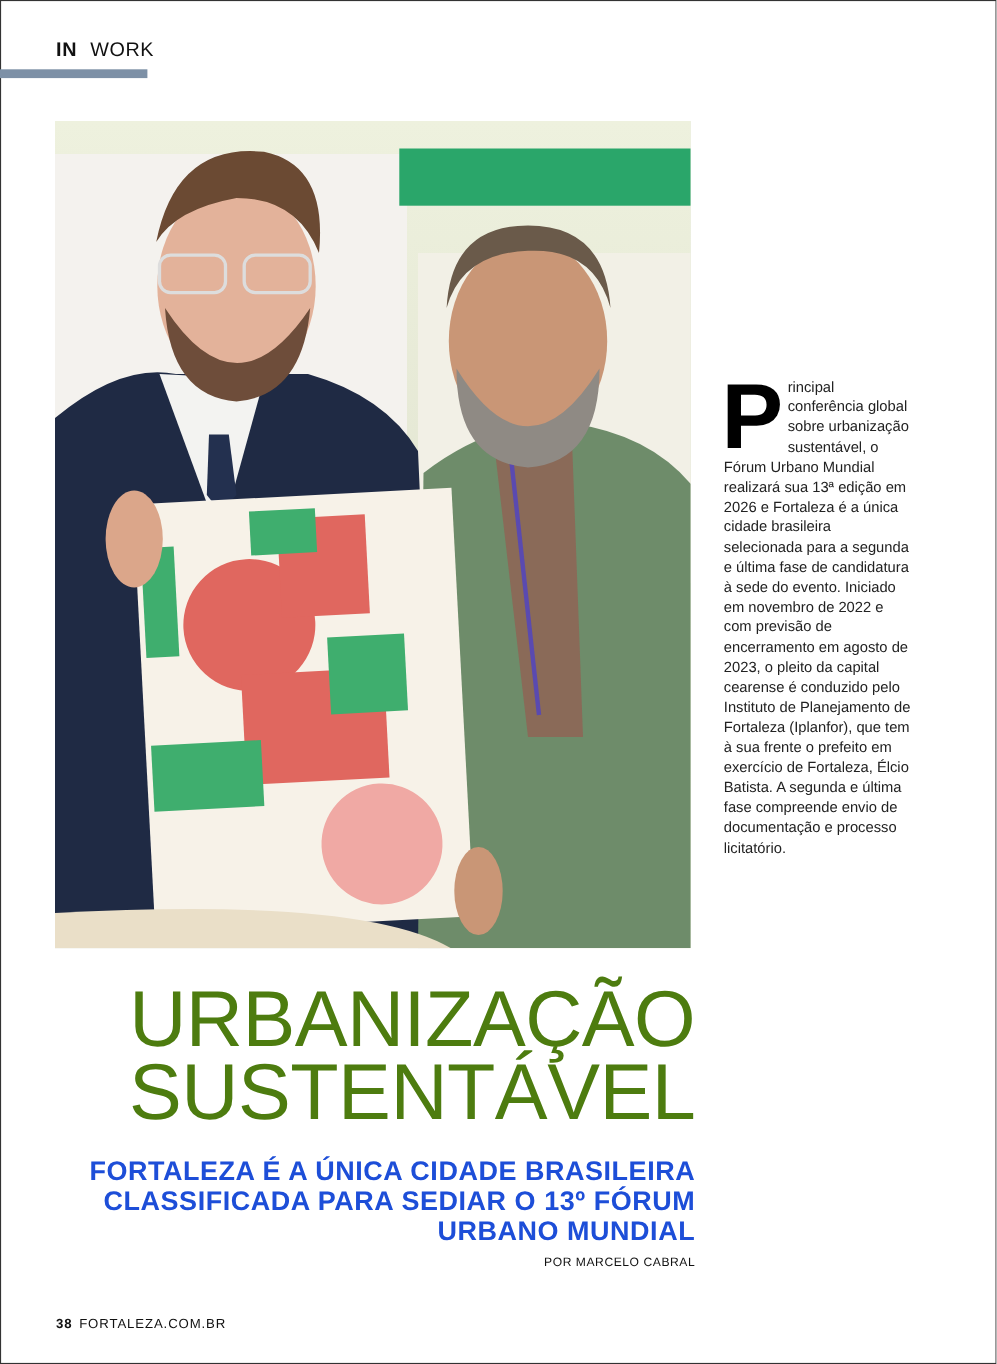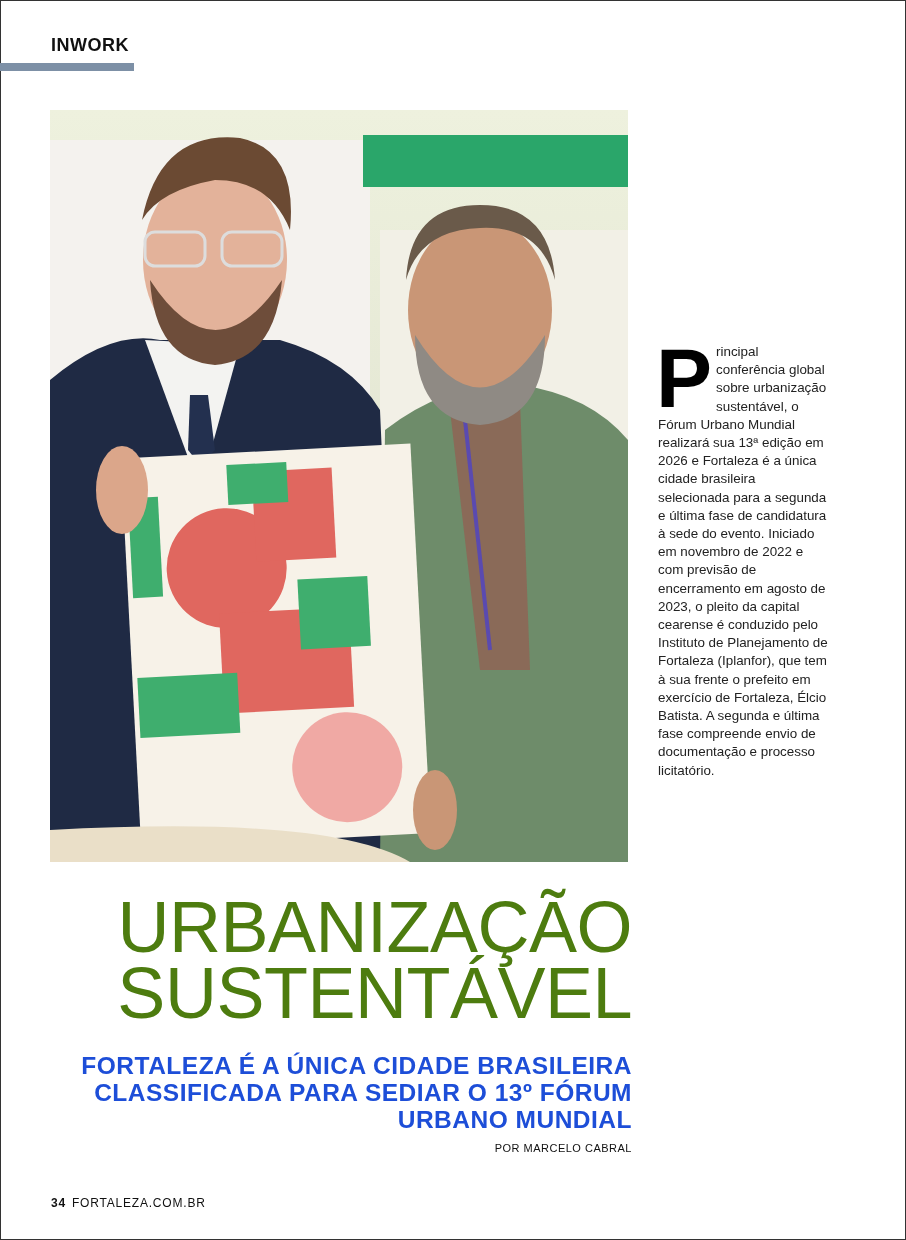--- a/index.html
+++ b/index.html
@@ -1,20 +1,20 @@
 <!DOCTYPE html>
 <html><head>
 <meta charset="utf-8">
 <style>
   html,body{margin:0;padding:0;}
   body{width:906px;height:1240px;position:relative;background:#fff;overflow:hidden;font-family:"Liberation Sans",sans-serif;}
   .frame{position:absolute;left:0;top:0;width:904px;height:1238px;border:1px solid #333;}
   .section{position:absolute;left:51px;top:35px;font-size:18px;letter-spacing:0.5px;color:#111;}
   .section b{font-weight:700;}
-  .section span.light{font-weight:700;}
+  .section span.light{font-weight:400;margin-left:12px;}
   .bar{position:absolute;left:0;top:63px;width:134px;height:8px;background:#7d90a6;}
   .photo{position:absolute;left:50px;top:110px;width:578px;height:752px;overflow:hidden;background:#e8ecdc;}
   .bodytext{position:absolute;left:658px;top:343px;width:170px;font-size:13.4px;line-height:18.2px;color:#222;}
   .dropcap{float:left;font-size:84px;line-height:64px;font-weight:700;margin:3px 4px 0 -2px;color:#000;}
   .title{position:absolute;right:274px;top:894px;text-align:center;font-weight:400;font-size:72px;line-height:66px;color:#4d7c0f;letter-spacing:-0.5px;}
   .subtitle{position:absolute;right:274px;top:1052px;text-align:right;font-weight:700;font-size:24.5px;line-height:27px;color:#1d4ed8;letter-spacing:0.5px;}
   .byline{position:absolute;right:274px;top:1142px;font-size:11px;color:#111;letter-spacing:0.5px;}
   .footer{position:absolute;left:51px;top:1196px;font-size:12px;color:#111;letter-spacing:0.8px;}
   .footer b{margin-right:6px;}
 </style>
@@ -86,13 +86,13 @@
 </div>
 
 <div class="subtitle">
   <div>FORTALEZA É A ÚNICA CIDADE BRASILEIRA</div>
   <div>CLASSIFICADA PARA SEDIAR O 13º FÓRUM</div>
   <div>URBANO MUNDIAL</div>
 </div>
 
 <div class="byline">POR MARCELO CABRAL</div>
 
-<div class="footer"><b>34</b><span>FORTALEZA.COM.BR</span></div>
+<div class="footer"><b>38</b><span>FORTALEZA.COM.BR</span></div>
 
 </body></html>

